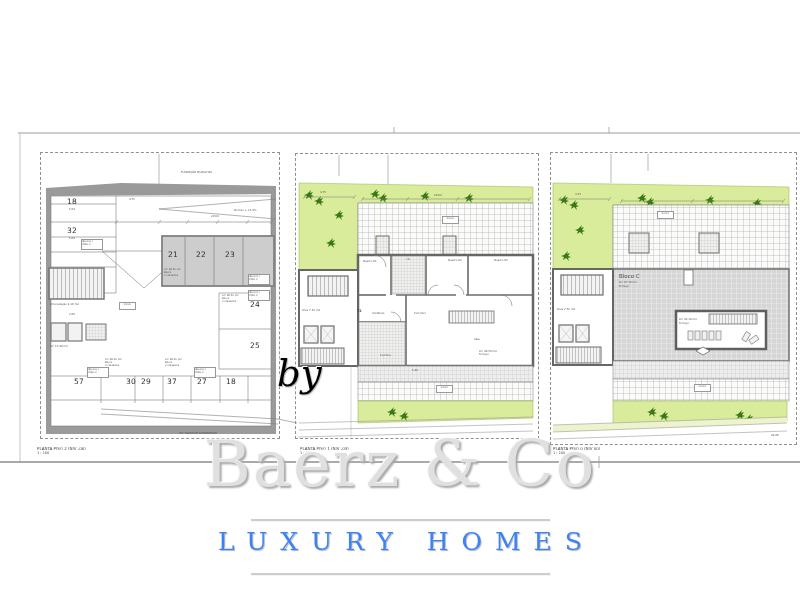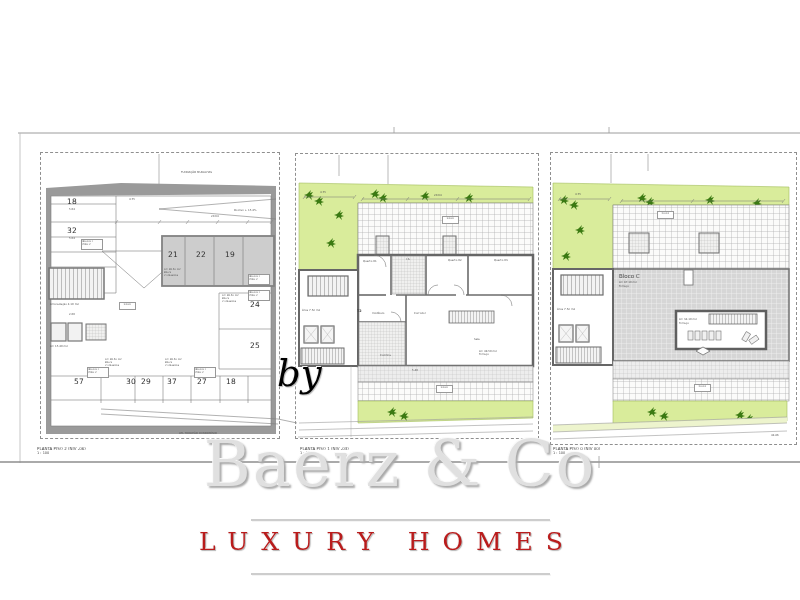--- a/index.html
+++ b/index.html
@@ -30,23 +30,23 @@
   .ptitle .in .l1{font-size:8px;line-height:9px;}
   .ptitle .in .l2{font-size:7px;line-height:8px;}
   .wm-by{position:absolute;left:277px;top:352px;font-family:"DejaVu Serif",serif;
          font-style:italic;font-size:37px;color:#000000;z-index:5;
          text-shadow:1px 1px 1px #b9b9b9,-1px -1px 0 #f6f6f6;}
   .wm-brand{position:absolute;left:186px;top:428px;width:428px;text-align:center;z-index:5;
             font-family:"DejaVu Serif",serif;font-size:64px;line-height:72px;letter-spacing:2px;
             color:#e0e0e0;text-shadow:-1px -1px 0 #fafafa,2px 2px 2px #a9a9a9;}
   .wm-rule{position:absolute;left:251px;width:299px;height:2px;background:#cdcdcd;z-index:5;
            box-shadow:1px 1px 0 #f4f4f4;}
-  .wm-tag{position:absolute;left:186px;top:527px;width:428px;z-index:5;
+  .wm-tag{position:absolute;left:186px;top:527px;width:428px;text-align:center;z-index:5;
           font-family:"DejaVu Serif",serif;font-size:25px;letter-spacing:13px;text-indent:13px;
-          color:#b91c1c;text-shadow:-1px -1px 0 #fafafa,1px 1px 1px #b2b2b2;}
+          color:#3b82f6;text-shadow:-1px -1px 0 #fafafa,1px 1px 1px #b2b2b2;}
 </style>
 </head>
 <body>
 
 <div id="page">
 
   <svg class="abs" style="left:0;top:0;z-index:0" width="800" height="600" viewBox="0 0 800 600">
     <defs>
       <pattern id="grid6" width="6" height="6" patternUnits="userSpaceOnUse">
         <rect width="6" height="6" fill="#fbfbfa"></rect>
@@ -134,21 +134,21 @@
         <rect x="10" y="170" width="15" height="18" fill="#f2f2f2" stroke="#777" stroke-width="1.2"></rect>
         <rect x="27" y="170" width="14" height="18" fill="#f2f2f2" stroke="#777" stroke-width="1.2"></rect>
         <rect x="45" y="171" width="20" height="16" fill="url(#fine3)" stroke="#777" stroke-width="1"></rect>
       </g>
     </svg>
     <span class="t3" style="left:140px;top:18px">FUNDAÇÃO MURALHAS</span>
     <span class="num" style="left:26px;top:45px">18</span>
     <span class="num" style="left:26px;top:74px">32</span>
     <span class="num" style="left:127px;top:98px">21</span>
     <span class="num" style="left:155px;top:98px">22</span>
-    <span class="num" style="left:184px;top:98px">19</span>
+    <span class="num" style="left:184px;top:98px">23</span>
     <span class="num" style="left:209px;top:148px">24</span>
     <span class="num" style="left:209px;top:189px">25</span>
     <span class="num" style="left:33px;top:225px">57</span>
     <span class="num" style="left:85px;top:225px">30</span>
     <span class="num" style="left:100px;top:225px">29</span>
     <span class="num" style="left:126px;top:225px">37</span>
     <span class="num" style="left:156px;top:225px">27</span>
     <span class="num" style="left:185px;top:225px">18</span>
     <div class="blk" style="left:40px;top:86px">
         <div class="in">

